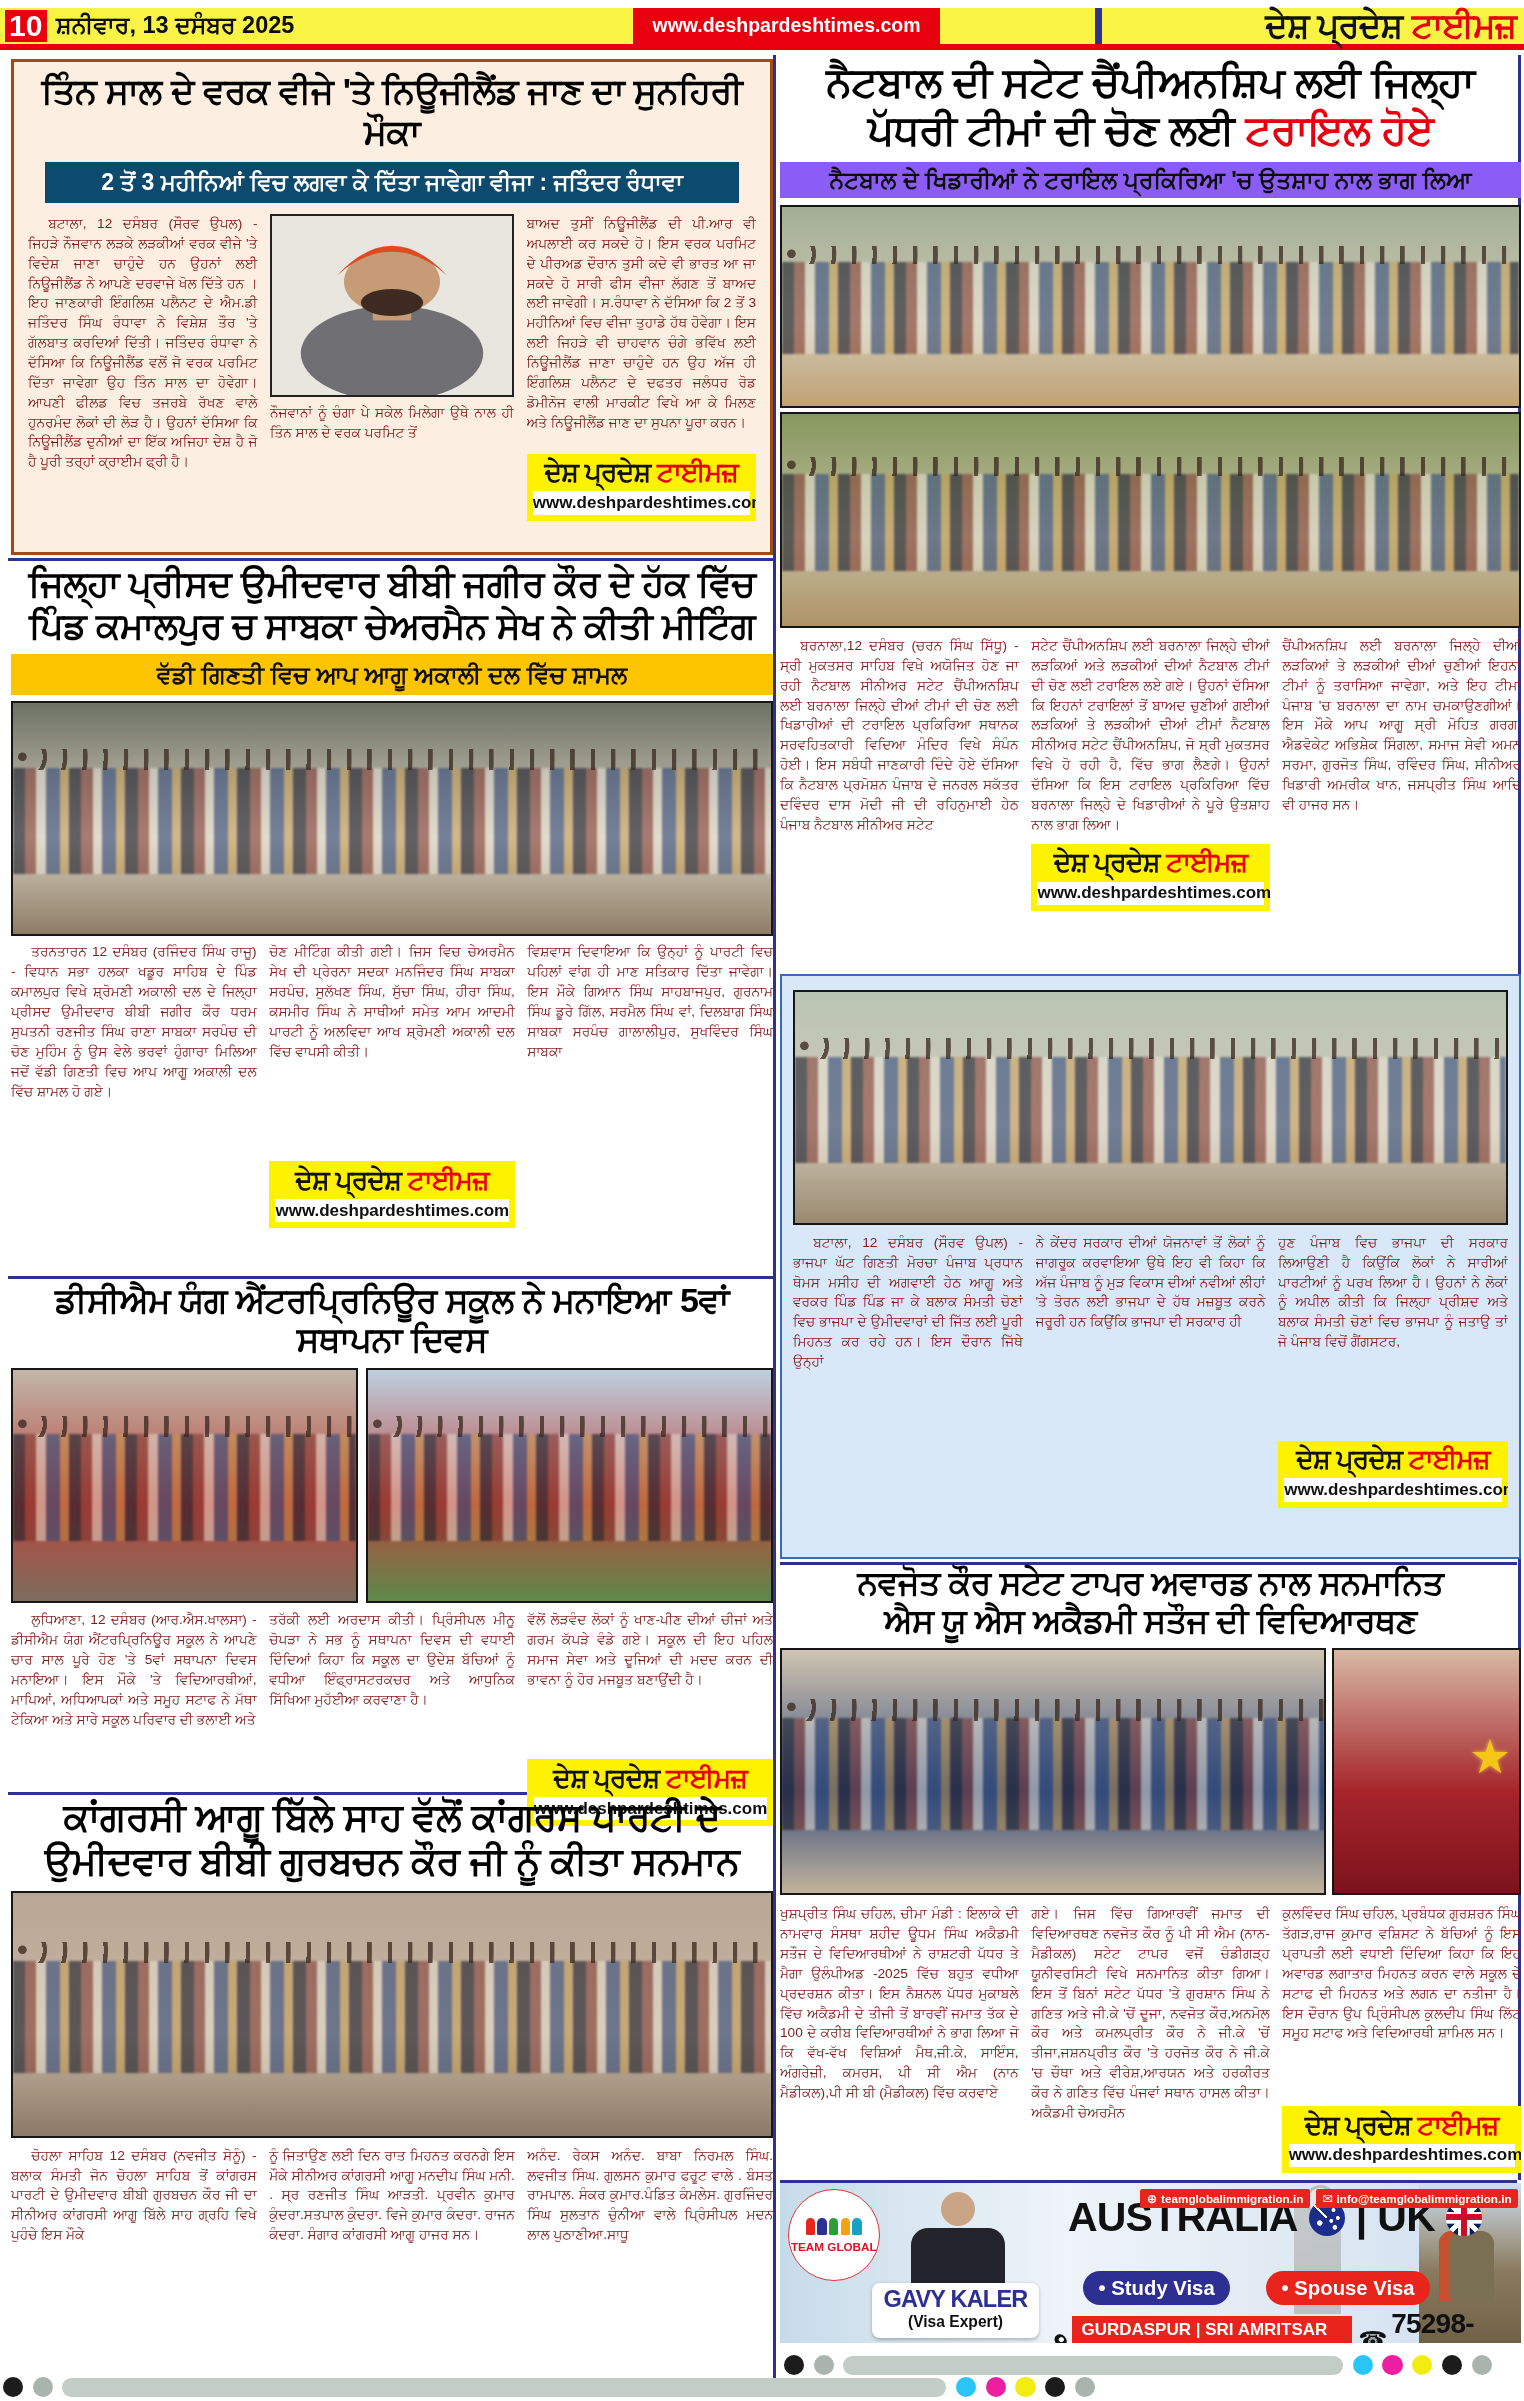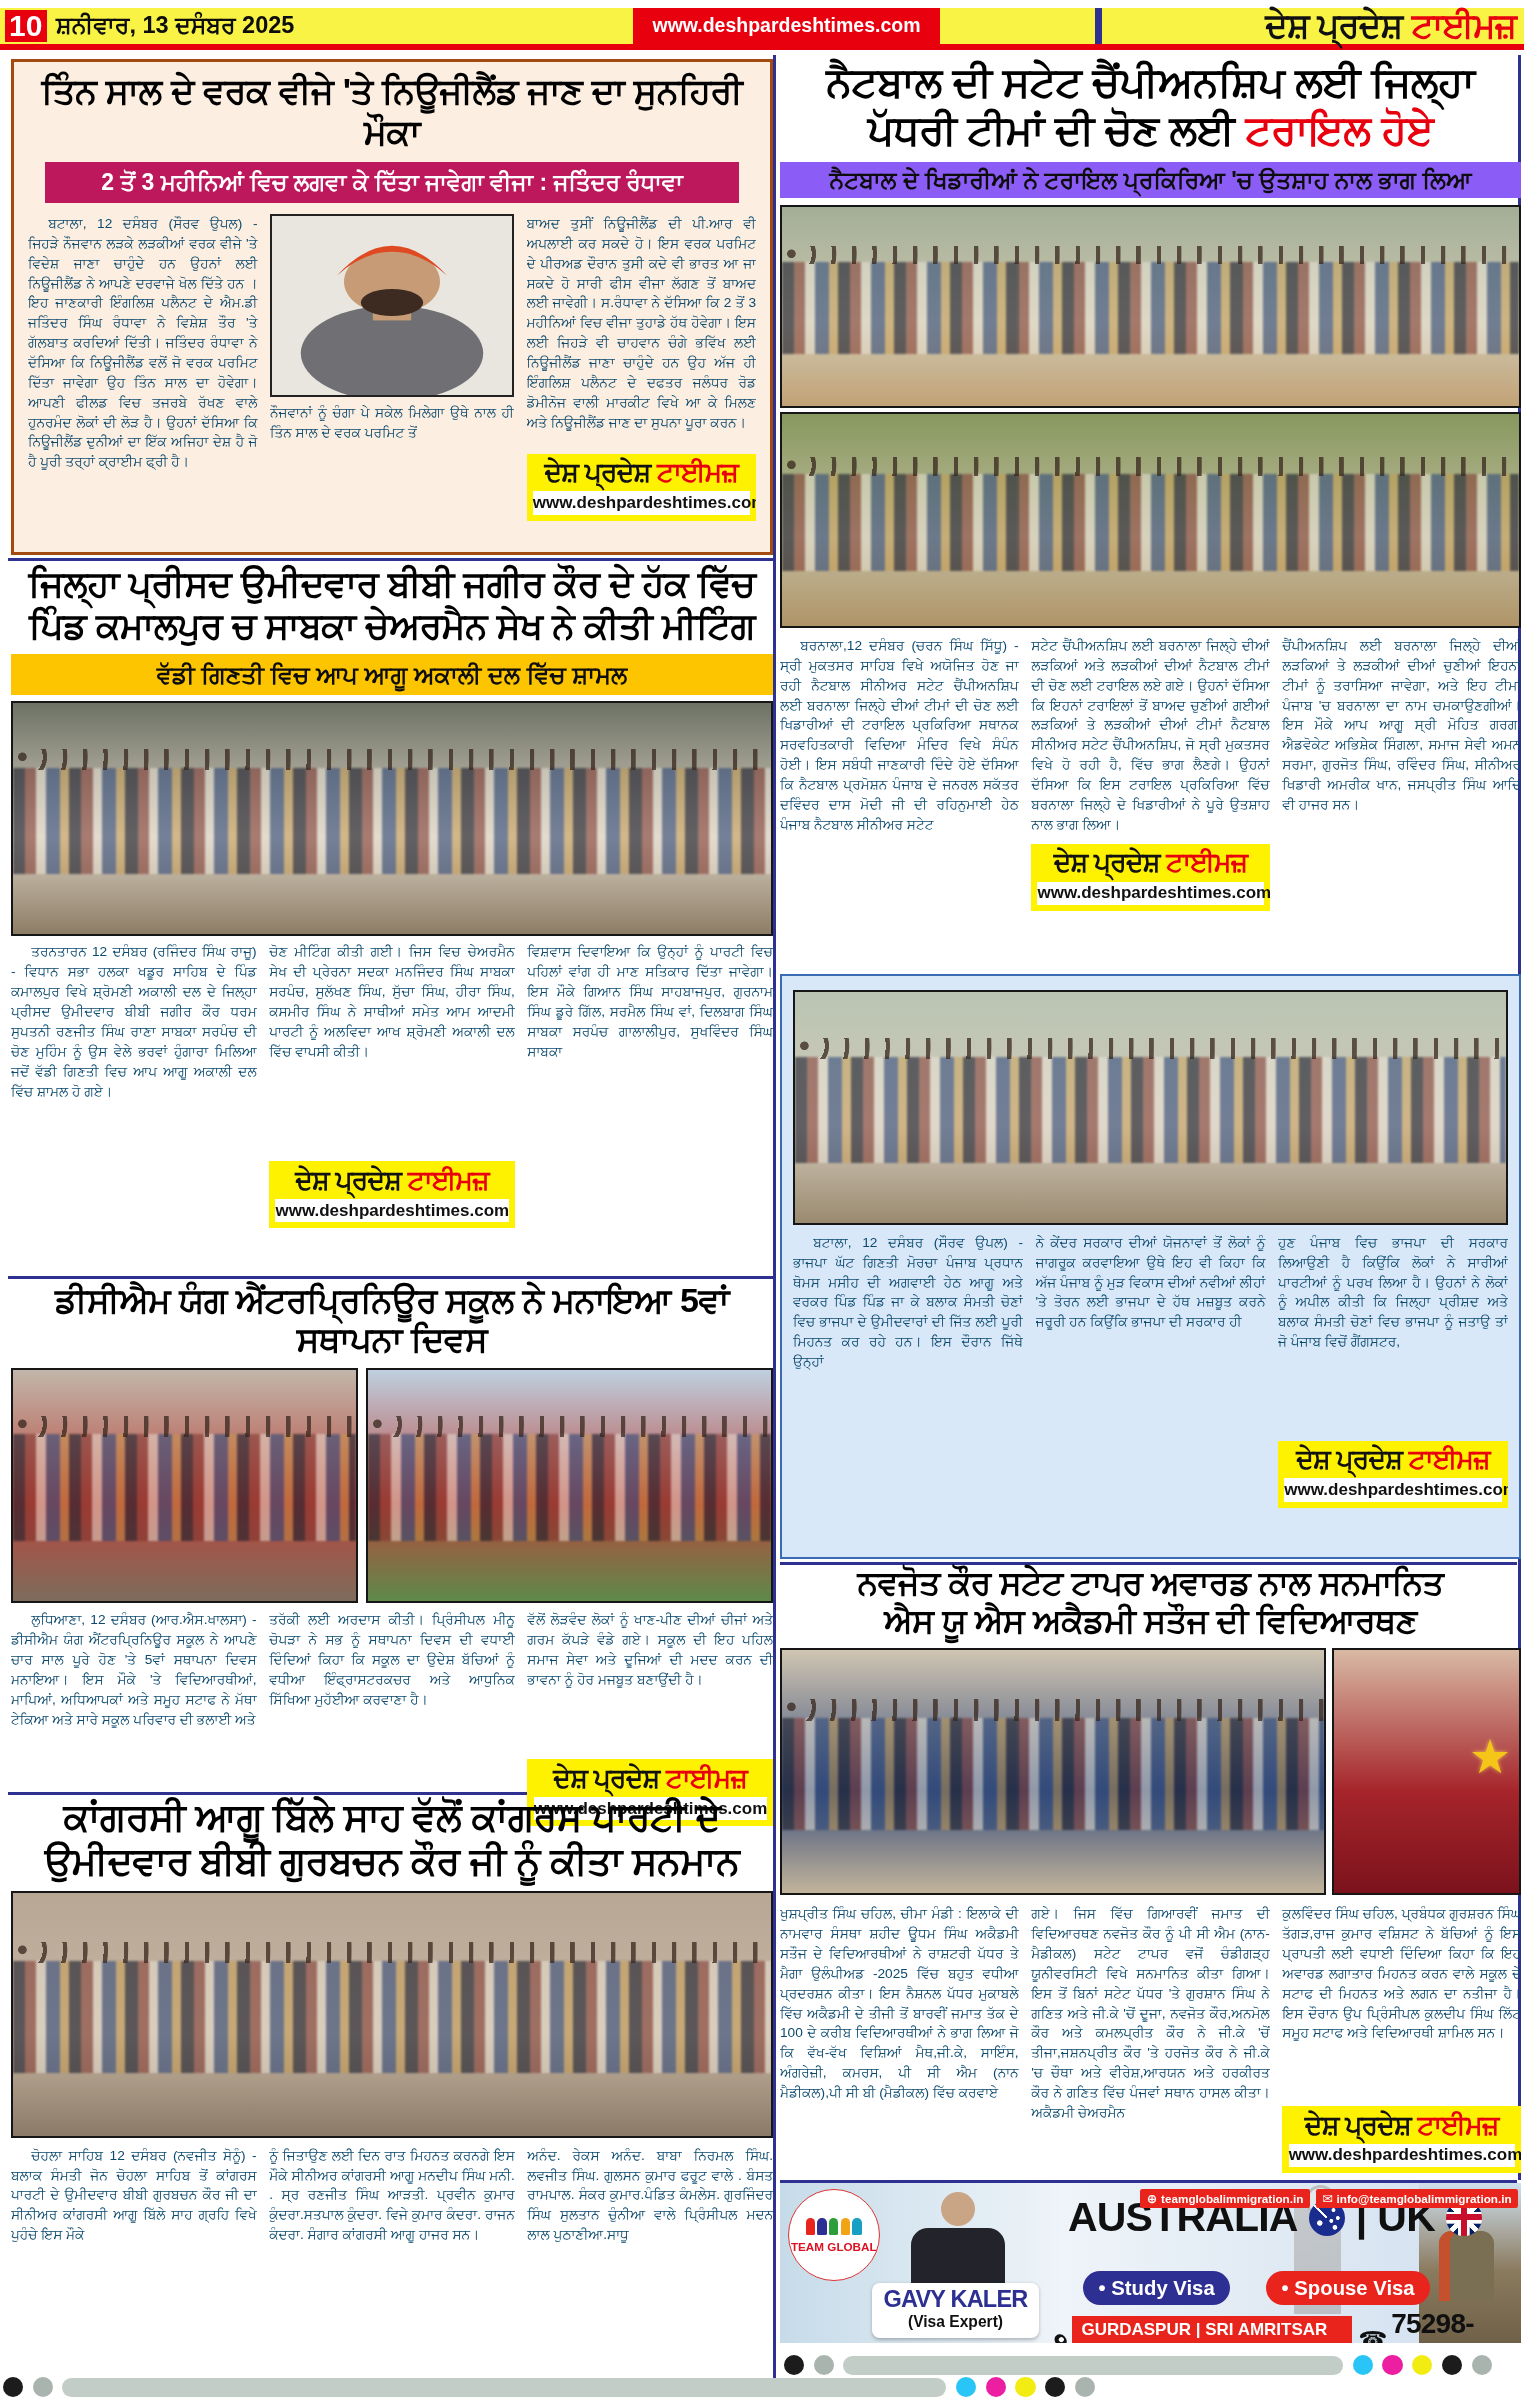--- a/index.html
+++ b/index.html
@@ -22,21 +22,21 @@
   .hweb { position:absolute; left:633px; width:307px; top:0; height:36px; background:#e8000f;
     color:#fff; font-weight:700; font-size:19.5px; display:flex; align-items:center; justify-content:center; }
   .hsep { position:absolute; left:1095px; top:0; height:36px; width:7px; background:#2e3192; }
   .mast { position:absolute; right:7.8px; top:0; height:36px; display:flex; align-items:center; gap:9.4px;
     font-weight:800; font-size:34px; letter-spacing:-0.8px; }
 
   
   .sec { position:absolute; }
   .headline { font-weight:800; color:#000; text-align:center; margin:0; line-height:1.16; letter-spacing:-0.4px; }
   .cols { display:flex; gap:12.5px; overflow:hidden; }
-  .bcol { flex:1; margin:0; font-size:13.7px; line-height:1.45; text-align:justify; color:#0c4a6e; overflow:hidden; }
+  .bcol { flex:1; margin:0; font-size:13.7px; line-height:1.45; text-align:justify; color:#7f1d1d; overflow:hidden; }
   .ind { text-indent:20.3px; }
   .colwrap { flex:1; display:flex; flex-direction:column; gap:6.3px; overflow:hidden; }
 
   .logoBox { margin-top:auto; background:#fff200; text-align:center; padding:4.7px 6.3px 6.3px; }
   .lb1 { font-weight:800; font-size:26.6px; letter-spacing:-0.8px; line-height:1.1; }
   .lb2 { background:#ffffff; font-weight:800; font-size:17px; margin-top:3.9px; padding:1.6px 0; }
 
   
   .photo { position:relative; border:2.3px solid #161616; overflow:hidden;
     background:linear-gradient(180deg,var(--top) 0%,var(--mid) 58%,var(--bot) 100%); }
@@ -57,21 +57,21 @@
   .ph-assembly{ --top:#d0c5b2; --mid:#3a4f7a; --bot:#c2b49b; }
   .ph-indoor { --top:#b8a795; --mid:#c5b5a1; --bot:#8a7a67; }
   .ph-girl   { --top:#d8b9a4; --mid:#a6252b; --bot:#7c121c; }
   .ph-girl::before, .ph-girl::after { display:none; }
   .star { position:absolute; right:7.8px; top:34%; color:#f5c518; font-size:47px; line-height:1;
     text-shadow:0 0 4.7px rgba(255,220,80,.8); }
 
   
   .nz { border:3.9px solid #a34a10; background:#fceee0; padding:9.4px 14px 7.8px; }
   .nz .headline { font-size:35px; }
-  .nz-sub { background:#be185d; color:#fff; font-size:23px; font-weight:700; text-align:center;
+  .nz-sub { background:#0c4a6e; color:#fff; font-size:23px; font-weight:700; text-align:center;
     padding:7px 4.7px; margin:9.4px 17px 11px; }
   .nz-body { display:flex; gap:12.5px; height:307px; overflow:hidden; }
   .nz-mid { width:244px; display:flex; flex-direction:column; gap:6.3px; }
   .portrait { height:183px; border:2.3px solid #222; background:#e9e6e0; flex-shrink:0; }
   .portrait svg { width:100%; height:100%; display:block; }
 
   
   .nb .headline { font-size:41px; }
   .nb-cap { margin-top:7.8px; background:#8b5cf6; color:#0d0d0d; font-weight:700; font-size:23.5px;
     text-align:center; padding:4.7px 0; }

